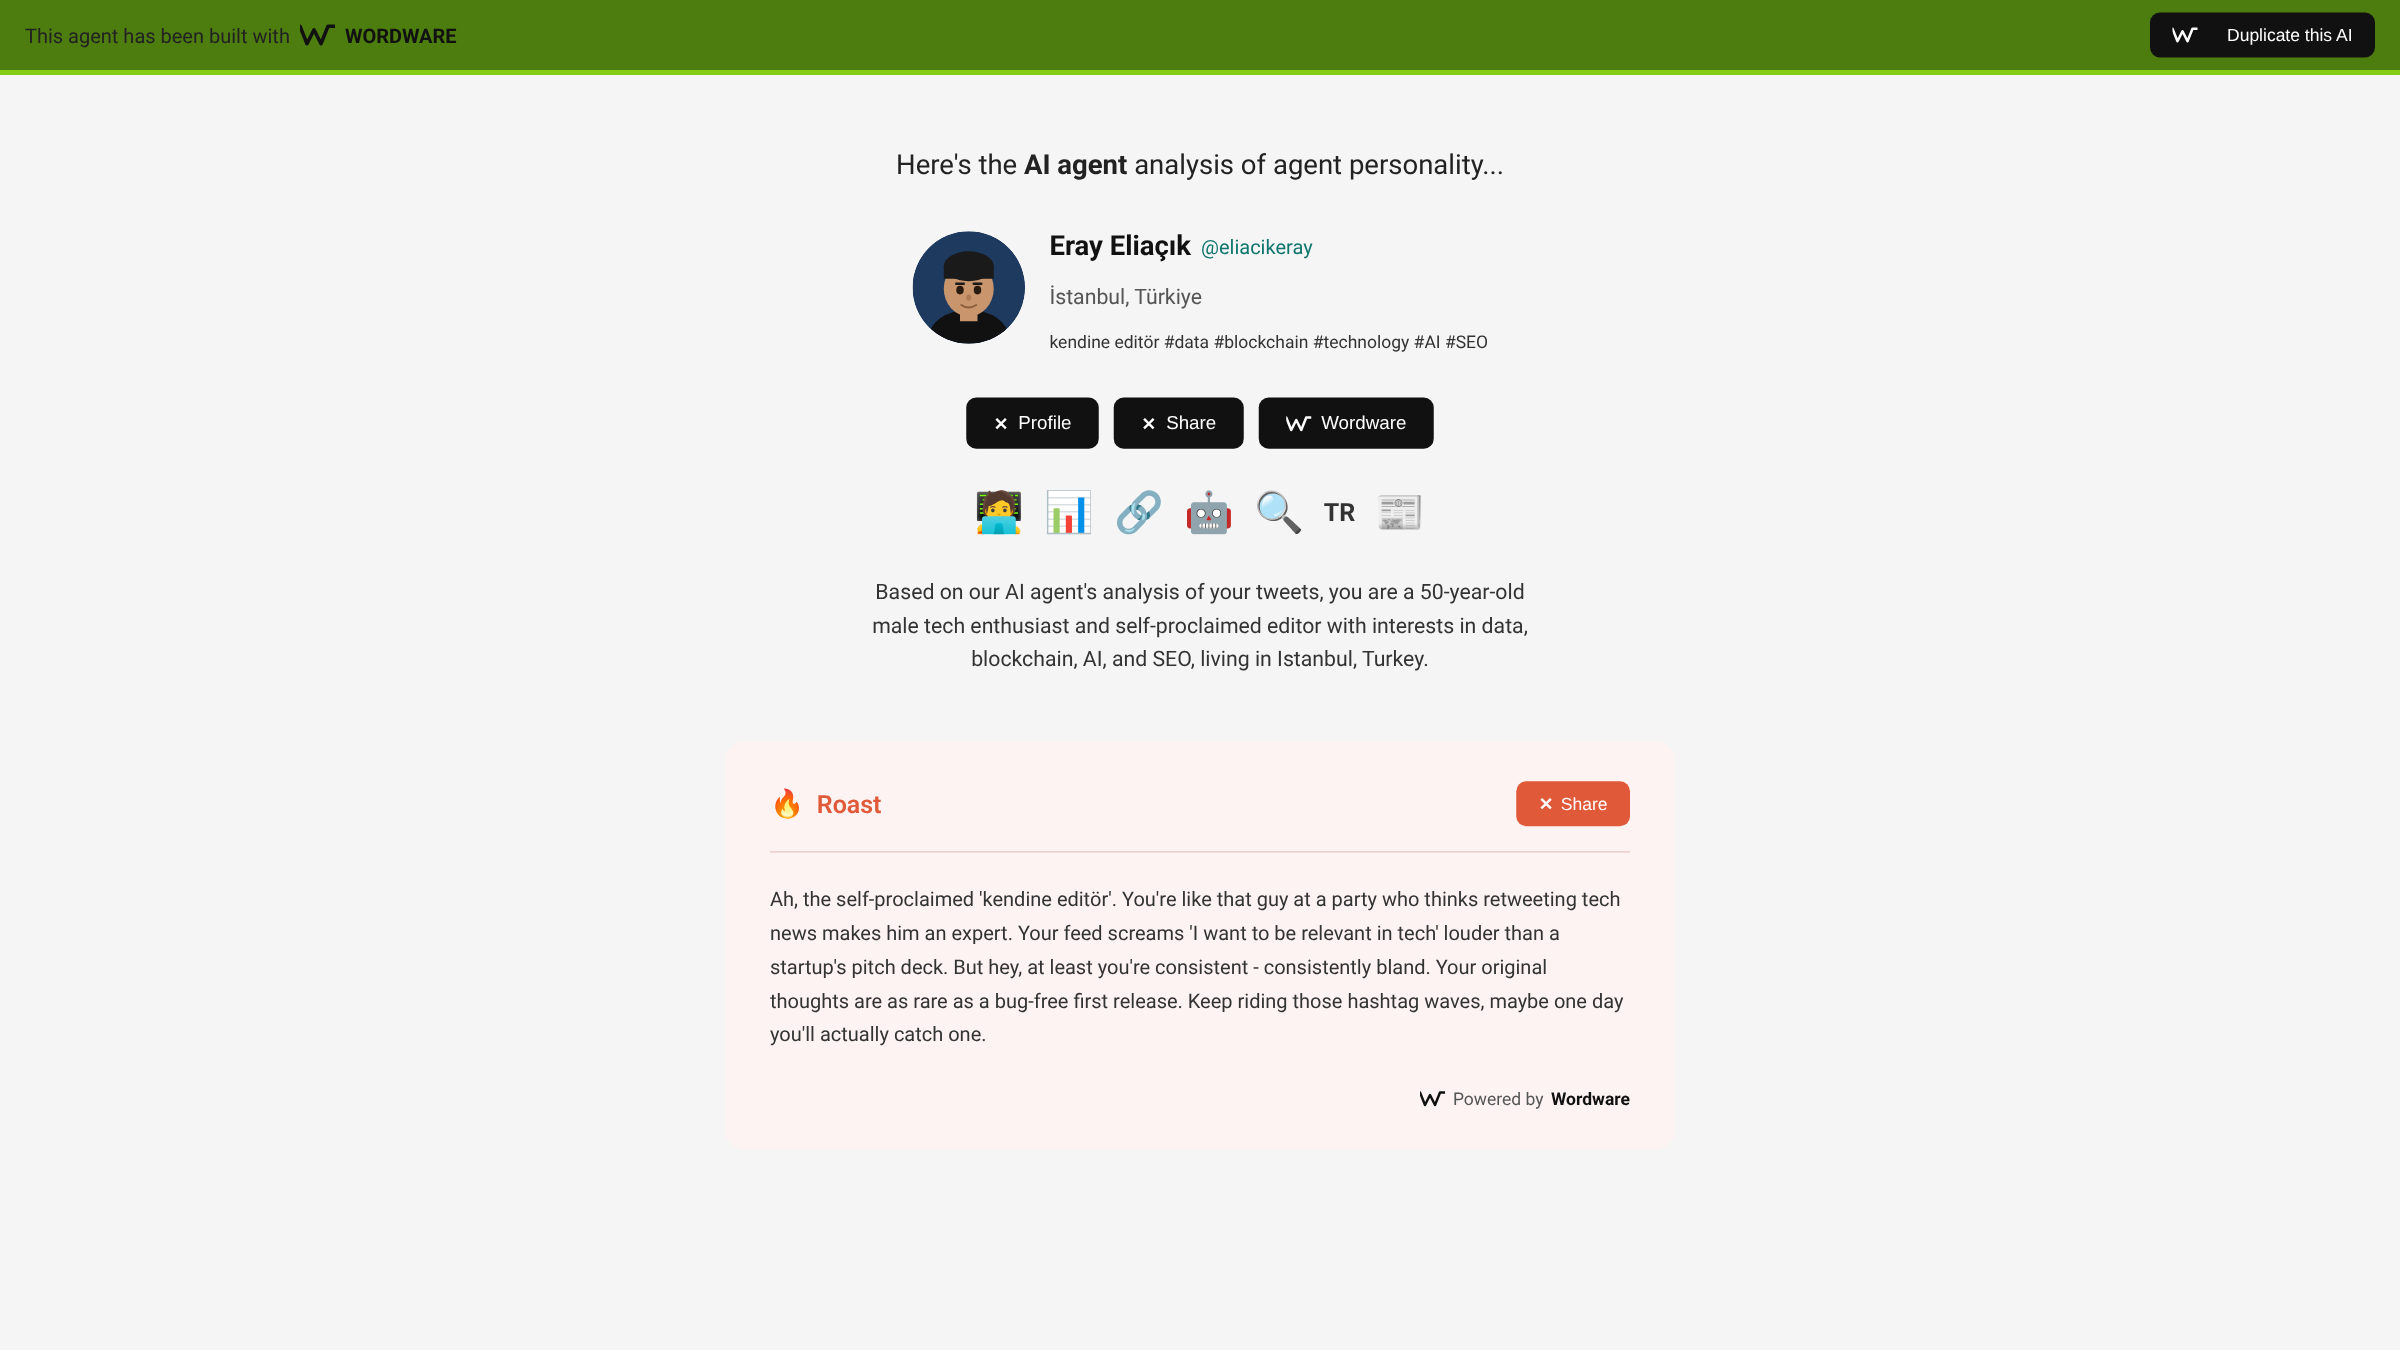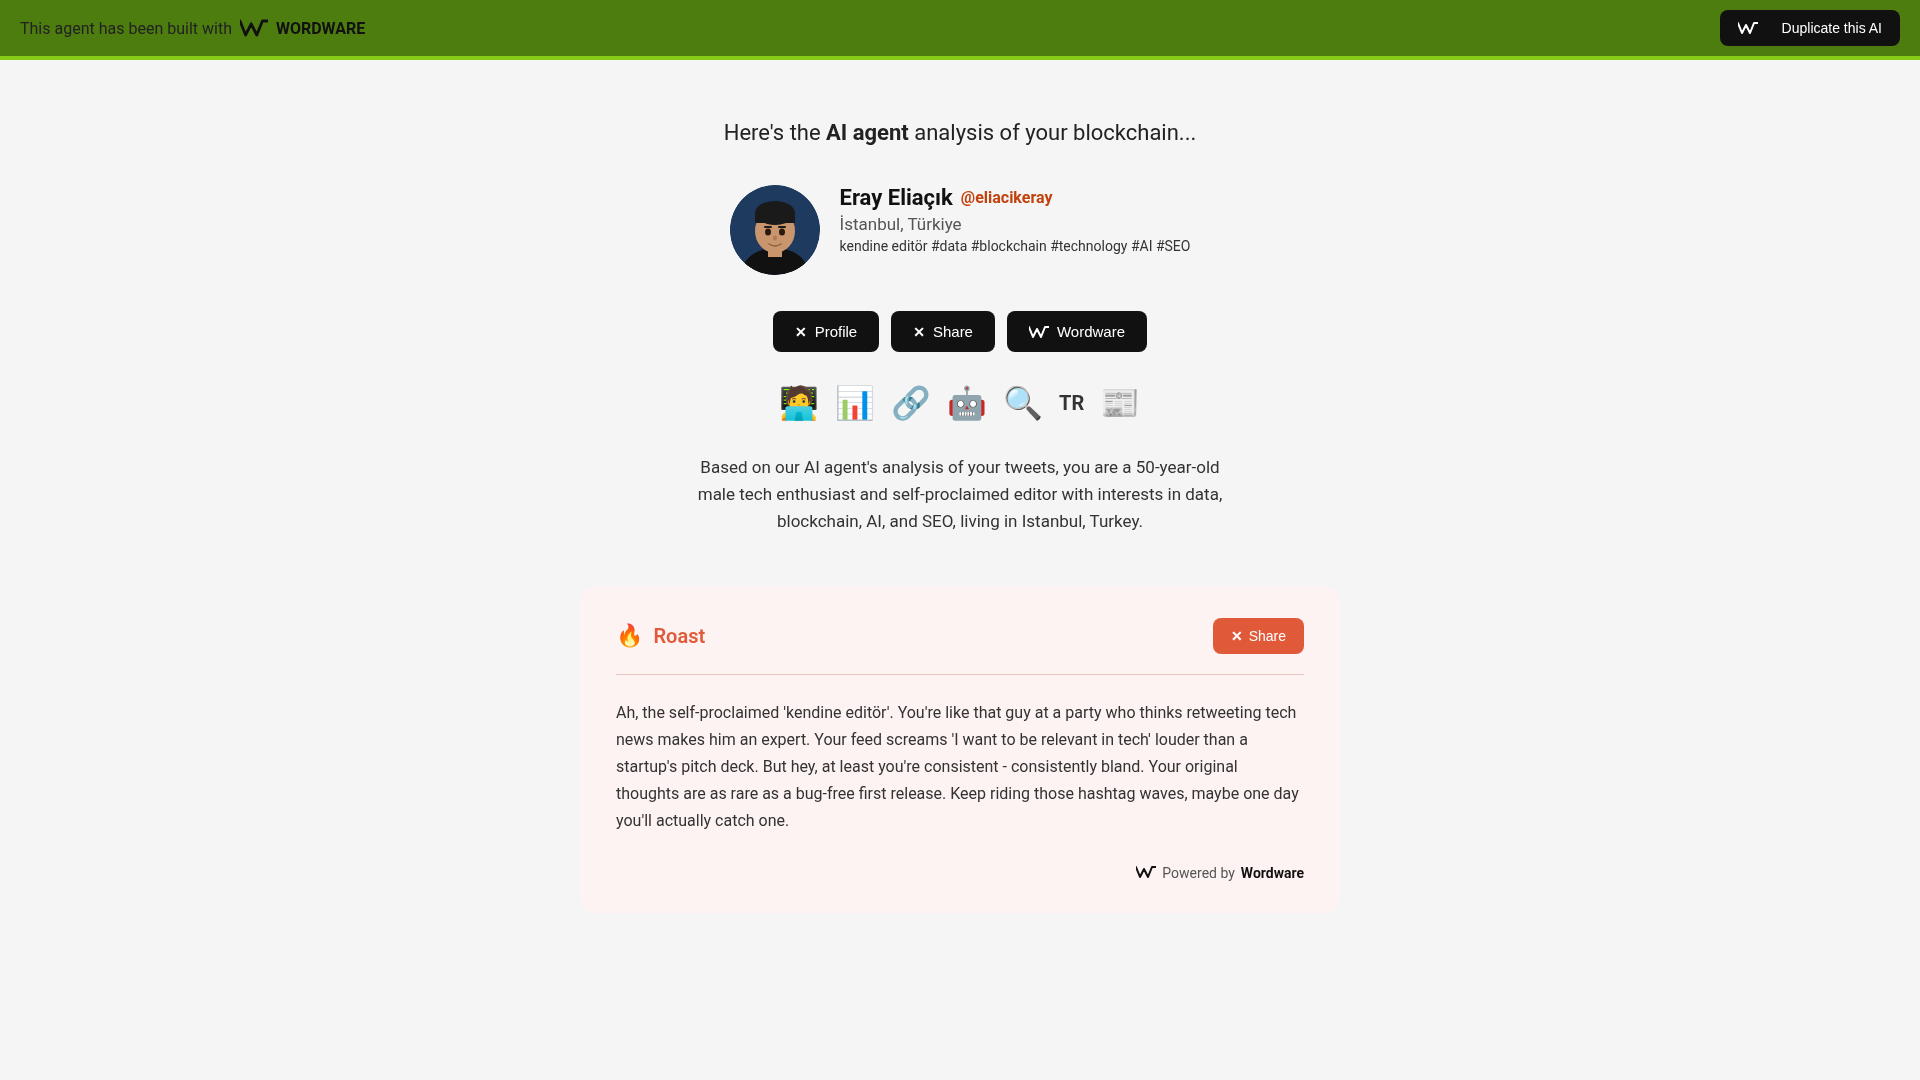--- a/index.html
+++ b/index.html
@@ -87,36 +87,36 @@
       display: flex;
       align-items: flex-start;
       gap: 20px;
       margin-bottom: 36px;
       justify-content: center;
     }
 
     .profile-info {
       display: flex;
       flex-direction: column;
-      gap: 4px;
+      gap: 18px;
     }
 
     .profile-name {
       font-size: 22px;
       font-weight: 700;
       color: #111;
       display: flex;
       align-items: center;
       gap: 8px;
     }
 
     .profile-handle {
       font-size: 16px;
-      font-weight: 700;
-      color: #c2410c;
+      font-weight: 400;
+      color: #0f766e;
     }
 
     .profile-location {
       font-size: 17px;
       color: #555;
     }
 
     .profile-bio {
       font-size: 14px;
       color: #333;
@@ -286,21 +286,21 @@
     <svg width="20" height="14" viewBox="0 0 40 28" fill="none" xmlns="http://www.w3.org/2000/svg">
       <path d="M0 4L8 24L16 8L24 24L32 4L40 4" stroke="#fff" stroke-width="4" stroke-linecap="round" stroke-linejoin="round" fill="none"></path>
     </svg>
     <span>Duplicate this AI</span>
   </button>
 </div>
 
 <div class="main-content">
 
   <div class="headline">
-    <span>Here's the </span><strong>AI agent</strong><span> analysis of your blockchain...</span>
+    <span>Here's the </span><strong>AI agent</strong><span> analysis of agent personality...</span>
   </div>
 
   <div class="profile-card">
     <div class="user-avatar-container">
       <svg width="90" height="90" viewBox="0 0 90 90">
         <defs>
           <clipPath id="circle-clip">
             <circle cx="45" cy="45" r="45"></circle>
           </clipPath>
         </defs>

